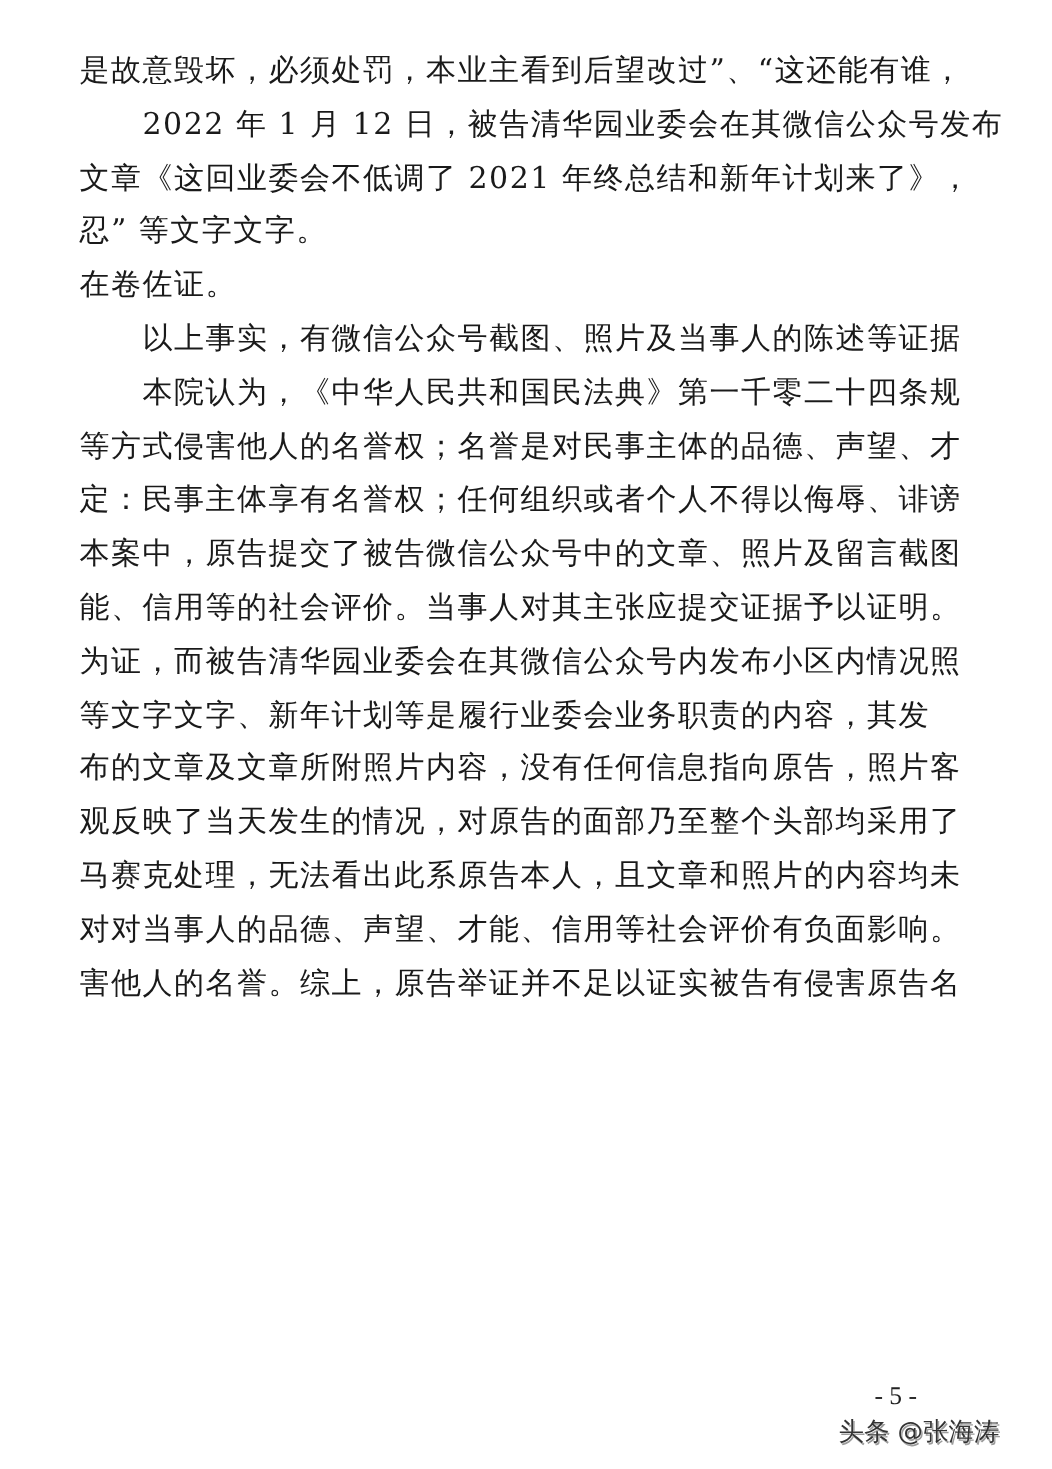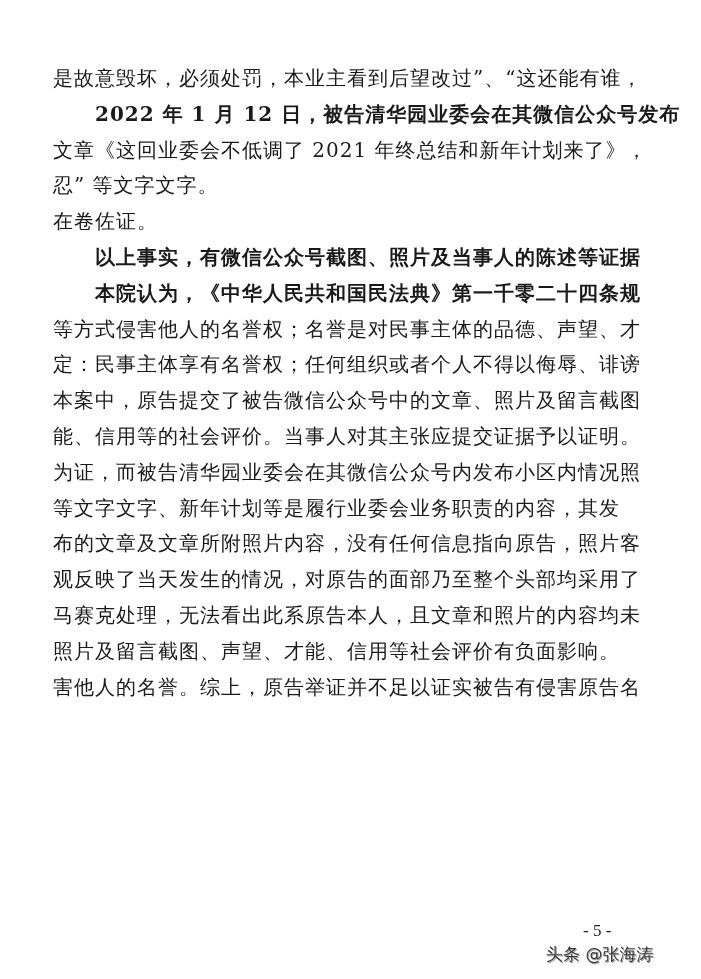--- a/index.html
+++ b/index.html
@@ -13,45 +13,43 @@
       position: relative;
       overflow: hidden;
       font-family: "DejaVu Serif", "Liberation Serif", serif;
       color: #1a1a1a;
     }
     .page {
       position: absolute;
       left: 53px;
       top: 29px;
       width: 592px;
-      margin-top: 32px;
     }
     .line {
       height: 35.8px;
       line-height: 35.8px;
       font-size: 20px;
       letter-spacing: 1px;
       white-space: nowrap;
     }
     .indent {
       padding-left: 42px;
-      font-weight: bold;
     }
     .page-number {
       position: absolute;
       left: 583px;
       top: 921px;
       font-family: "Liberation Serif", serif;
       font-size: 17px;
       color: #222;
       white-space: nowrap;
     }
     .watermark {
       position: absolute;
-      left: 546px;
+      left: 559px;
       top: 943px;
       font-family: "DejaVu Sans", sans-serif;
       font-size: 17px;
       color: #333;
       white-space: nowrap;
       text-shadow: 0 0 1px #fff, 1px 1px 0 #999;
     }
   </style>
 </head>
 <body>
@@ -66,18 +64,18 @@
   <div class="line indent">本院认为，《中华人民共和国民法典》第一千零二十四条规</div>
   <div class="line">等方式侵害他人的名誉权；名誉是对民事主体的品德、声望、才</div>
   <div class="line">定：民事主体享有名誉权；任何组织或者个人不得以侮辱、诽谤</div>
   <div class="line">本案中，原告提交了被告微信公众号中的文章、照片及留言截图</div>
   <div class="line">能、信用等的社会评价。当事人对其主张应提交证据予以证明。</div>
   <div class="line">为证，而被告清华园业委会在其微信公众号内发布小区内情况照</div>
   <div class="line">等文字文字、新年计划等是履行业委会业务职责的内容，其发</div>
   <div class="line">布的文章及文章所附照片内容，没有任何信息指向原告，照片客</div>
   <div class="line">观反映了当天发生的情况，对原告的面部乃至整个头部均采用了</div>
   <div class="line">马赛克处理，无法看出此系原告本人，且文章和照片的内容均未</div>
-  <div class="line">照片及留言截图、声望、才能、信用等社会评价有负面影响。</div>
+  <div class="line">对对当事人的品德、声望、才能、信用等社会评价有负面影响。</div>
   <div class="line">害他人的名誉。综上，原告举证并不足以证实被告有侵害原告名</div>
 </div>
 
 <div class="page-number">- 5 -</div>
 <div class="watermark">头条 @张海涛</div>
 
 </body></html>

